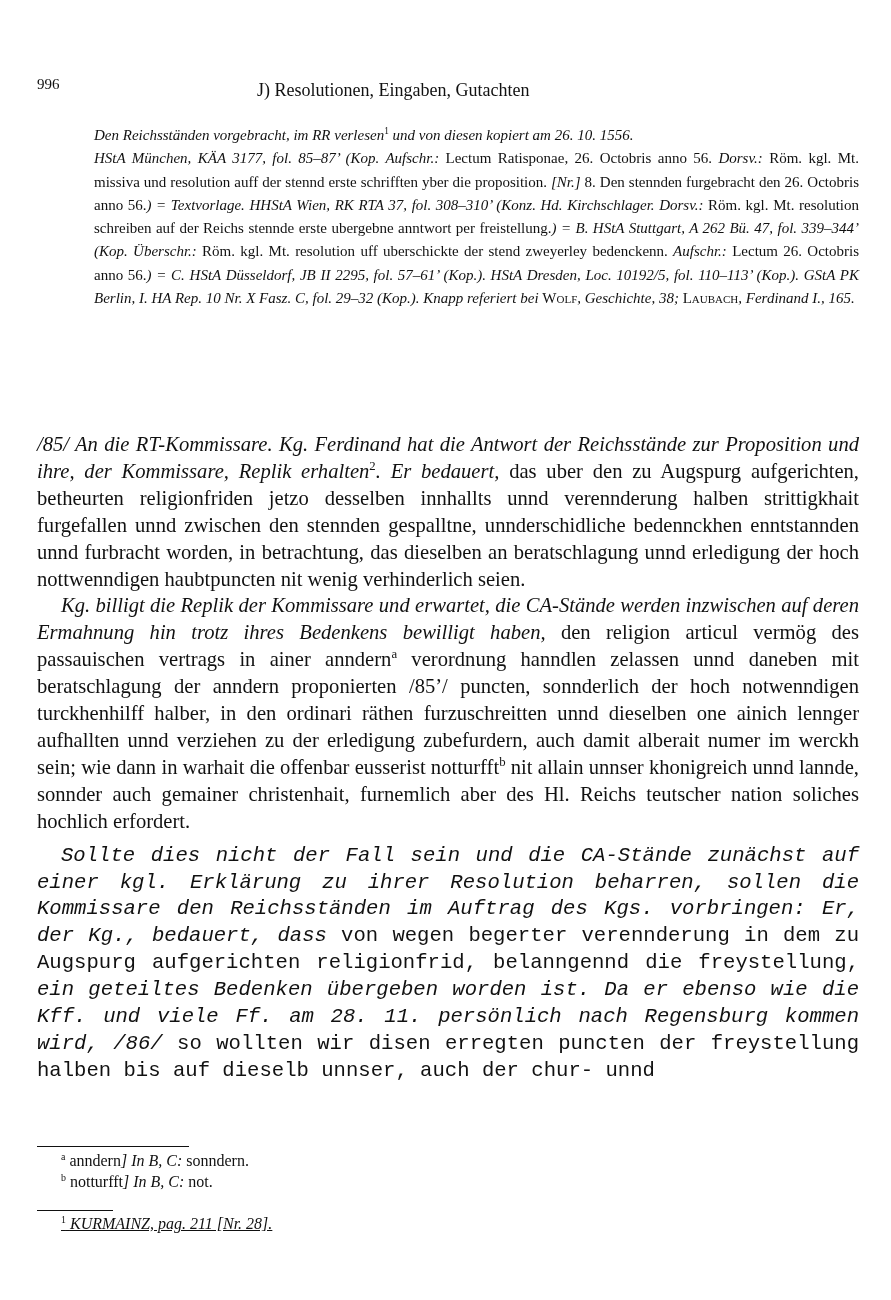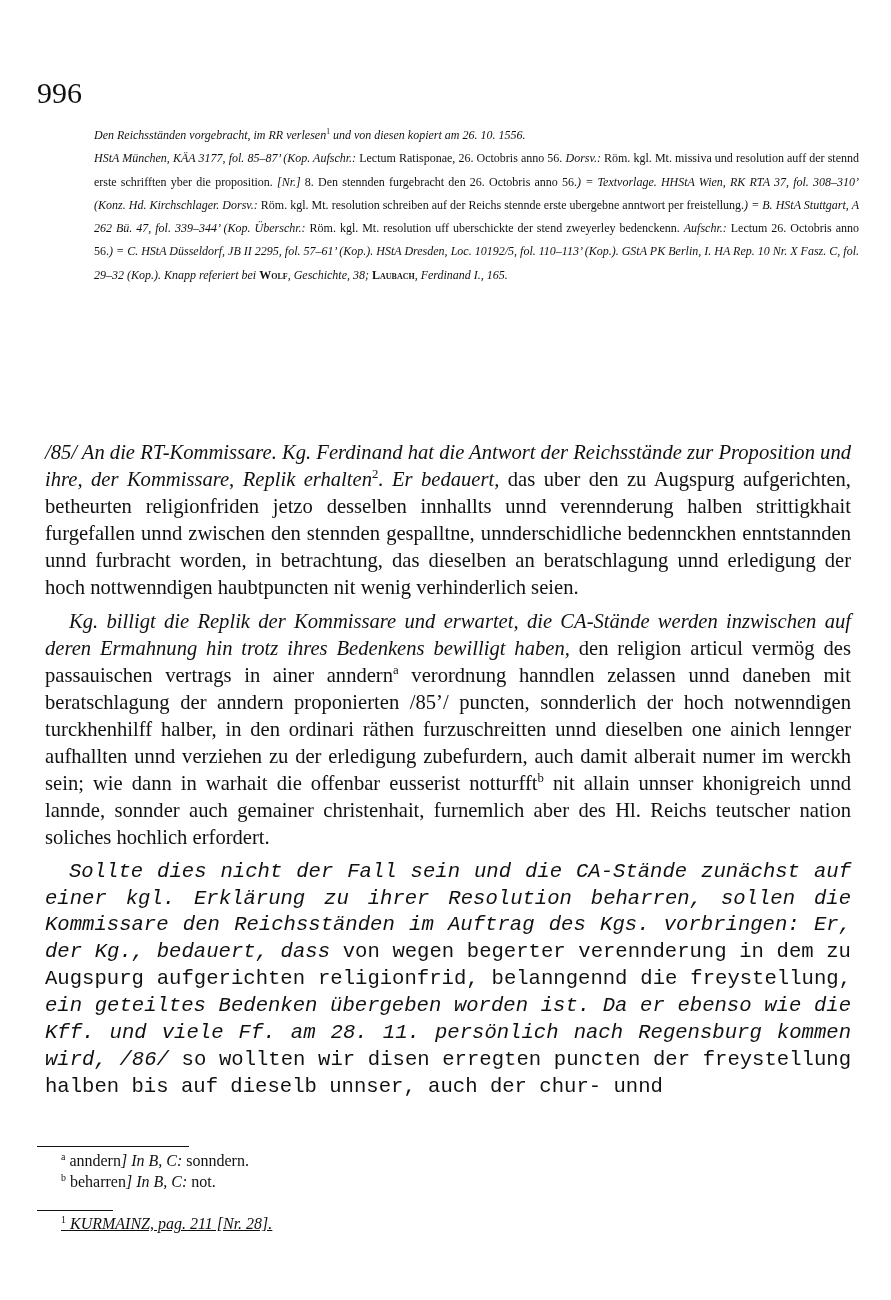--- a/index.html
+++ b/index.html
@@ -1,52 +1,53 @@
 <!DOCTYPE html>
 <html><head>
 <meta charset="utf-8">
 <style>
   html, body { margin: 0; padding: 0; background: #ffffff; }
   body {
     width: 891px; height: 1300px; position: relative; overflow: hidden;
     font-family: "Liberation Serif", "DejaVu Serif", serif; color: #111;
   }
   .runhead { position: absolute; top: 76px; left: 37px; width: 820px; height: 30px; }
-  .pageno { position: absolute; left: 0; top: 0; font-size: 30px; }
+  .pageno { position: absolute; left: 0; top: 0; font-size: 15px; }
   .runtitle { position: absolute; left: 220px; top: 4px; font-size: 18px; }
 
   .regest {
     position: absolute; left: 94px; top: 124px; width: 765px;
-    font-size: 12px; line-height: 23.3px; text-align: justify;
+    font-size: 15px; line-height: 23.3px; text-align: justify;
   }
   .regest p { margin: 0; }
   .i { font-style: italic; }
-  .sc { font-variant: small-caps; font-weight: bold; }
+  .sc { font-variant: small-caps; }
   sup { font-size: 0.62em; line-height: 0; vertical-align: super; }
 
   .body {
     position: absolute; left: 37px; top: 431px; width: 822px;
     font-size: 20.6px; line-height: 26.9px; text-align: justify;
   }
-  .body p { margin: 8px; }
+  .body p { margin: 0; }
   .body p.indent { text-indent: 24px; }
   .body p.gap { margin-top: 8px; font-family: Liberation Mono, monospace; }
 
   .fnrule { position: absolute; left: 37px; height: 1px; background: #111; }
   .fn {
     position: absolute; left: 61px; width: 700px;
     font-size: 16px; line-height: 21px;
   }
   .fn p { margin: 0; }
 </style>
 </head>
 <body>
 
 <div class="runhead">
   <span class="pageno">996</span>
+  <span class="runtitle">J) Resolutionen, Eingaben, Gutachten</span>
 </div>
 
 <div class="regest">
   <p>
     <span class="i">Den Reichsständen vorgebracht, im RR verlesen</span><sup>1</sup><span class="i"> und von diesen kopiert am 26. 10. 1556.</span>
   </p>
   <p>
     <span class="i">HStA München, KÄA 3177, fol. 85–87’ (Kop. Aufschr.:</span><span> Lectum Ratisponae, 26. Octobris anno 56. </span><span class="i">Dorsv.:</span><span> Röm. kgl. Mt. missiva und resolution auff der stennd erste schrifften yber die proposition. </span><span class="i">[Nr.]</span><span> 8. Den stennden furgebracht den 26. Octobris anno 56.</span><span class="i">) = Textvorlage. HHStA Wien, RK RTA 37, fol. 308–310’ (Konz. Hd. Kirchschlager. Dorsv.:</span><span> Röm. kgl. Mt. resolution schreiben auf der Reichs stennde erste ubergebne anntwort per freistellung.</span><span class="i">) = B. HStA Stuttgart, A 262 Bü. 47, fol. 339–344’ (Kop. Überschr.:</span><span> Röm. kgl. Mt. resolution uff uberschickte der stend zweyerley bedenckenn. </span><span class="i">Aufschr.:</span><span> Lectum 26. Octobris anno 56.</span><span class="i">) = C. HStA Düsseldorf, JB II 2295, fol. 57–61’ (Kop.). HStA Dresden, Loc. 10192/5, fol. 110–113’ (Kop.). GStA PK Berlin, I. HA Rep. 10 Nr. X Fasz. C, fol. 29–32 (Kop.). Knapp referiert bei </span><span class="sc">Wolf</span><span class="i">, Geschichte, 38; </span><span class="sc">Laubach</span><span class="i">, Ferdinand I., 165.</span>
   </p>
 </div>
@@ -59,19 +60,19 @@
     <span class="i">Kg. billigt die Replik der Kommissare und erwartet, die CA-Stände werden in­zwischen auf deren Ermahnung hin trotz ihres Bedenkens bewilligt haben,</span><span> den re­ligion articul vermög des passauischen vertrags in ainer anndern</span><sup>a</sup><span> verordnung hanndlen zelassen unnd daneben mit beratschlagung der anndern proponierten /85’/ puncten, sonnderlich der hoch notwenndigen turckhenhilff halber, in den ordinari räthen furzuschreitten unnd dieselben one ainich lennger aufhallten unnd verziehen zu der erledigung zubefurdern, auch damit alberait numer im werckh sein; wie dann in warhait die offenbar eusserist notturfft</span><sup>b</sup><span> nit allain unn­ser khonigreich unnd lannde, sonnder auch gemainer christenhait, furnemlich aber des Hl. Reichs teutscher nation soliches hochlich erfordert.</span>
   </p>
   <p class="indent gap">
     <span class="i">Sollte dies nicht der Fall sein und die CA-Stände zunächst auf einer kgl. Erklärung zu ihrer Resolution beharren, sollen die Kommissare den Reichsständen im Auftrag des Kgs. vorbringen: Er, der Kg., bedauert, dass</span><span> von wegen begerter verennderung in dem zu Augspurg aufgerichten religionfrid, belanngennd die freystellung, </span><span class="i">ein geteiltes Bedenken übergeben worden ist. Da er ebenso wie die Kff. und viele Ff. am 28. 11. persönlich nach Regensburg kommen wird, /86/</span><span> so wollten wir disen erregten puncten der freystellung halben bis auf dieselb unnser, auch der chur- unnd</span>
   </p>
 </div>
 
 <div class="fnrule" style="top:1146px; width:152px;"></div>
 <div class="fn" style="top:1150px;">
   <p><sup>a</sup> <span>anndern</span><span class="i">] In B, C:</span><span> sonndern.</span></p>
-  <p><sup>b</sup> <span>beharren</span><span class="i">] In B, C:</span><span> not.</span></p>
+  <p><sup>b</sup> <span>notturfft</span><span class="i">] In B, C:</span><span> not.</span></p>
 </div>
 
 <div class="fnrule" style="top:1210px; width:76px;"></div>
 <div class="fn" style="top:1213px;text-decoration:underline;">
   <p><sup>1</sup> <span class="i">KURMAINZ, pag. 211 [Nr. 28].</span></p>
 </div>
 
 </body></html>

